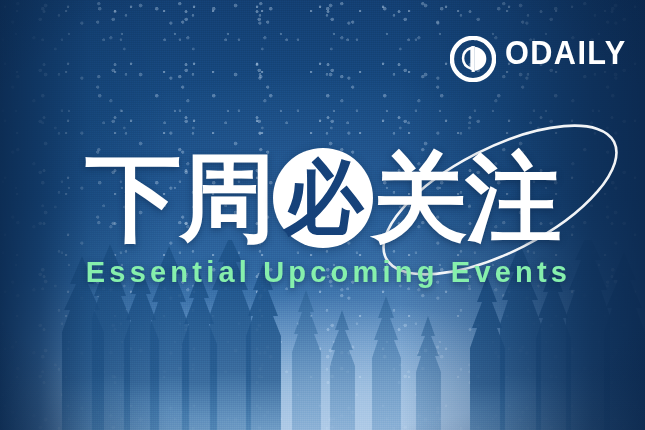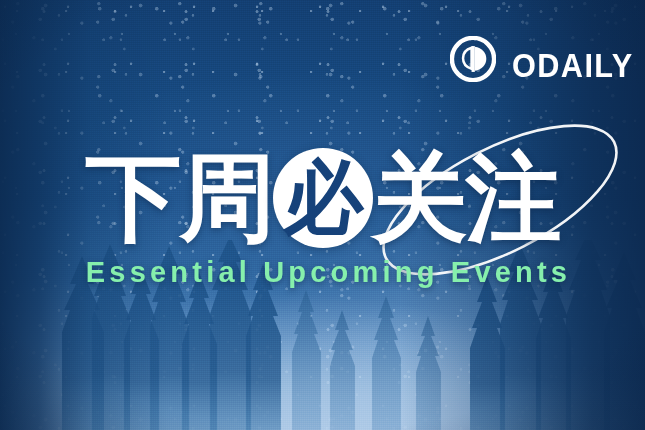--- a/index.html
+++ b/index.html
@@ -89,21 +89,21 @@
     background:
       radial-gradient(ellipse 110% 100% at 50% 48%, rgba(0,0,0,0) 52%, rgba(8,32,64,.55) 100%);
   }
 
   
   #trees{position:absolute;left:0;bottom:0;width:645px;height:190px;}
 
   
   #logo{
     position:absolute;left:450px;top:36px;
-    display:flex;align-items:flex-end;gap:16px;
+    display:flex;align-items:flex-start;gap:9px;
   }
   #logo .mark{width:46px;height:46px;display:block;}
   #logo .word{
     color:#ffffff;
     font-size:33px;
     font-weight:bold;
     letter-spacing:1.5px;
     line-height:1;
     font-family:"Liberation Sans","DejaVu Sans",sans-serif;
     transform:scaleX(.93);

